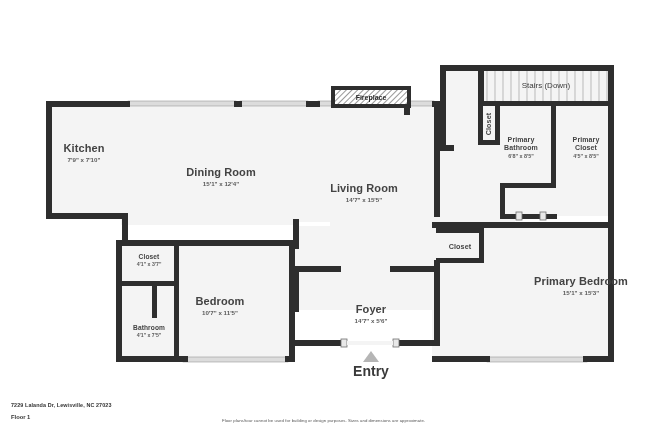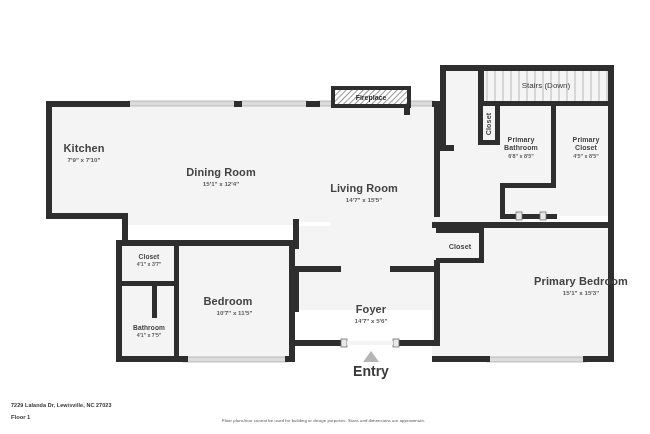--- a/index.html
+++ b/index.html
@@ -247,21 +247,21 @@
   <div class="room-label small" style="left:586px;top:148px;">
     <span class="nm" style="white-space:normal;max-width:44px;">Primary Closet</span>
     <span class="dim">4'5" x 8'5"</span>
   </div>
 
   <div class="room-label" style="left:563px;top:285px;margin-left:18px;">
     <span class="nm">Primary Bedroom</span>
     <span class="dim">15'1" x 15'3"</span>
   </div>
 
-  <div class="room-label" style="left:228px;top:305px;text-align:right;">
+  <div class="room-label" style="left:220px;top:305px;">
     <span class="nm">Bedroom</span>
     <span class="dim">10'7" x 11'5"</span>
   </div>
 
   <div class="room-label tiny" style="left:149px;top:260px;">
     <span class="nm">Closet</span>
     <span class="dim">4'1" x 3'7"</span>
   </div>
 
   <div class="room-label tiny" style="left:149px;top:331px;">

